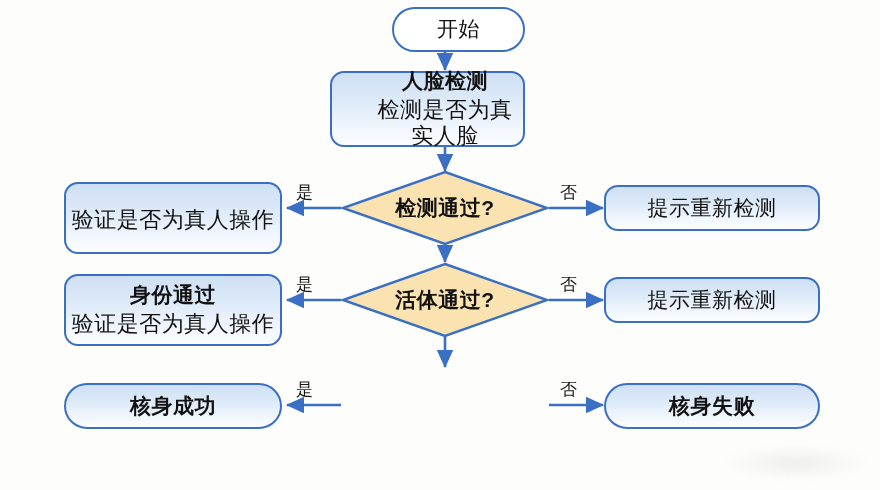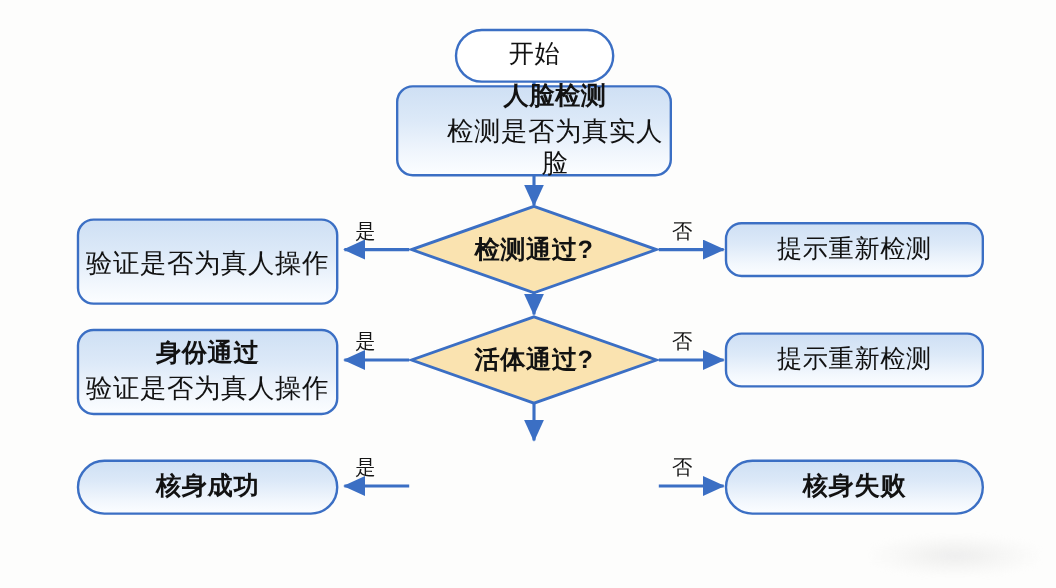--- a/index.html
+++ b/index.html
@@ -133,25 +133,25 @@
       <line x1="549" y1="300" x2="603" y2="300"></line>
 
       <line x1="445" y1="336" x2="445" y2="367"></line>
 
       <line x1="341" y1="405" x2="287" y2="405"></line>
 
       <line x1="549" y1="405" x2="603" y2="405"></line>
     </g>
   </svg>
 
-  <div class="node start plain" style="left:379px; top:7px; width:133px; height:45px;margin-top:17px;">
+  <div class="node start plain" style="left:392px; top:7px; width:133px; height:45px;">
     <div class="ttl">开始</div>
   </div>
 
-  <div class="node" style="left:330px; top:71px; width:230px; height:76px;padding-left:35px;">
+  <div class="node" style="left:330px; top:71px; width:195px; height:76px;padding-left:35px;">
     <div class="ttl">人脸检测</div>
     <div class="sub">检测是否为真实人脸</div>
   </div>
 
   <div class="diamond" style="left:340px; top:170px; width:210px; height:76px;">
     <svg width="210" height="76" viewBox="0 0 210 76">
       <polygon points="105,2 207,38 105,74 3,38" fill="#fae3b0" stroke="#3b6fc4" stroke-width="2.4"></polygon>
     </svg>
     <span class="dlabel">检测通过?</span>
   </div>

